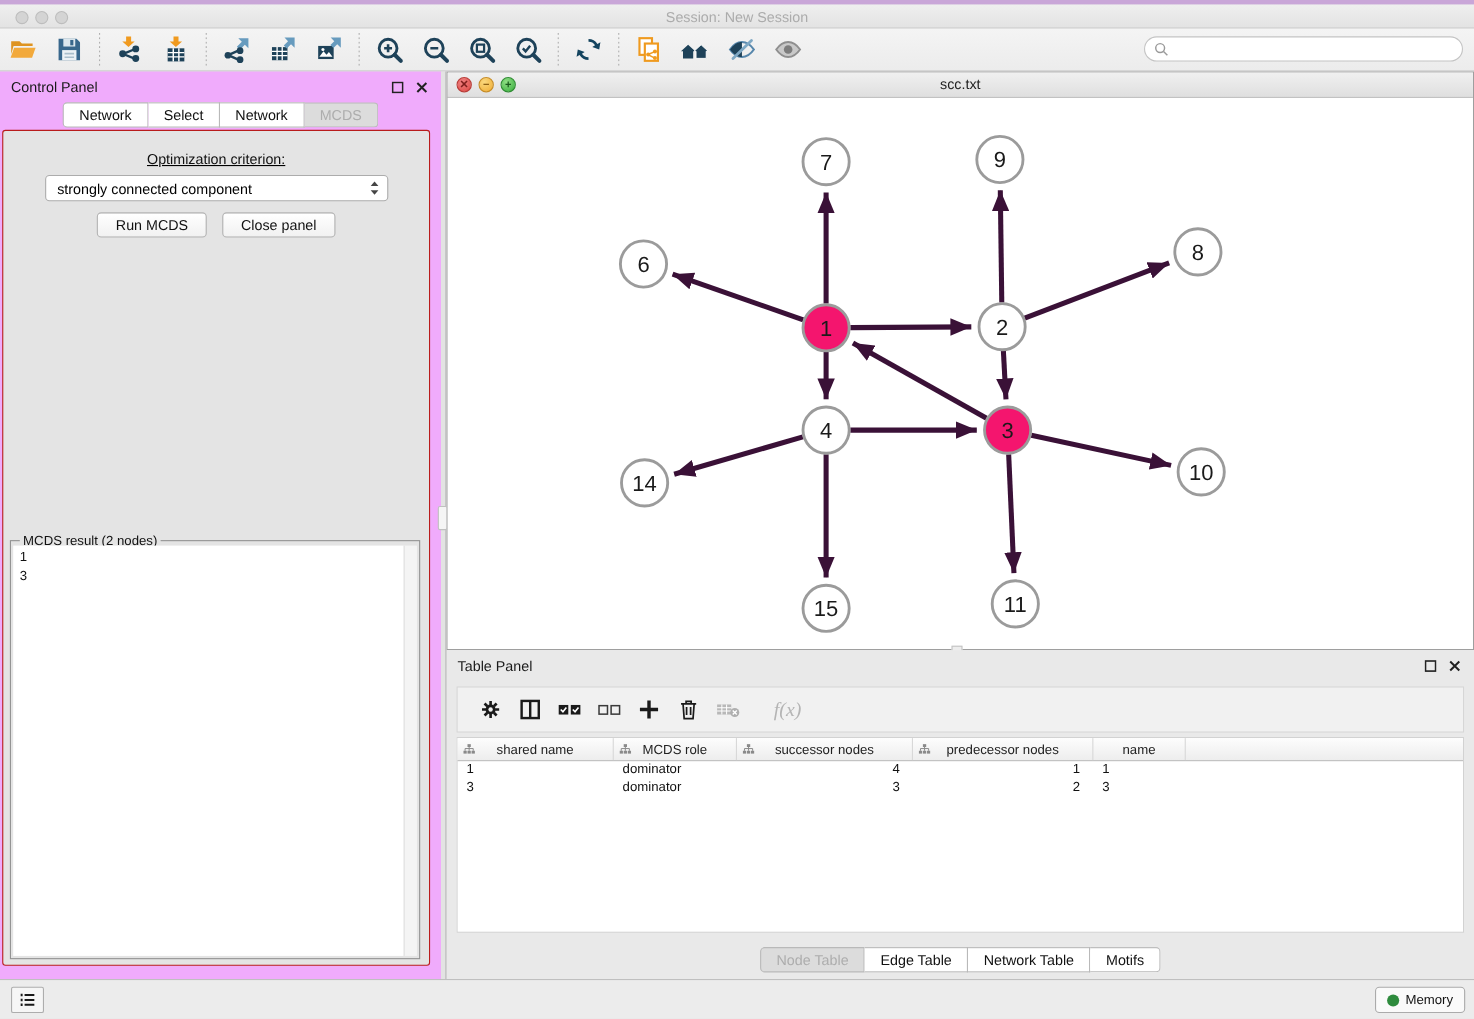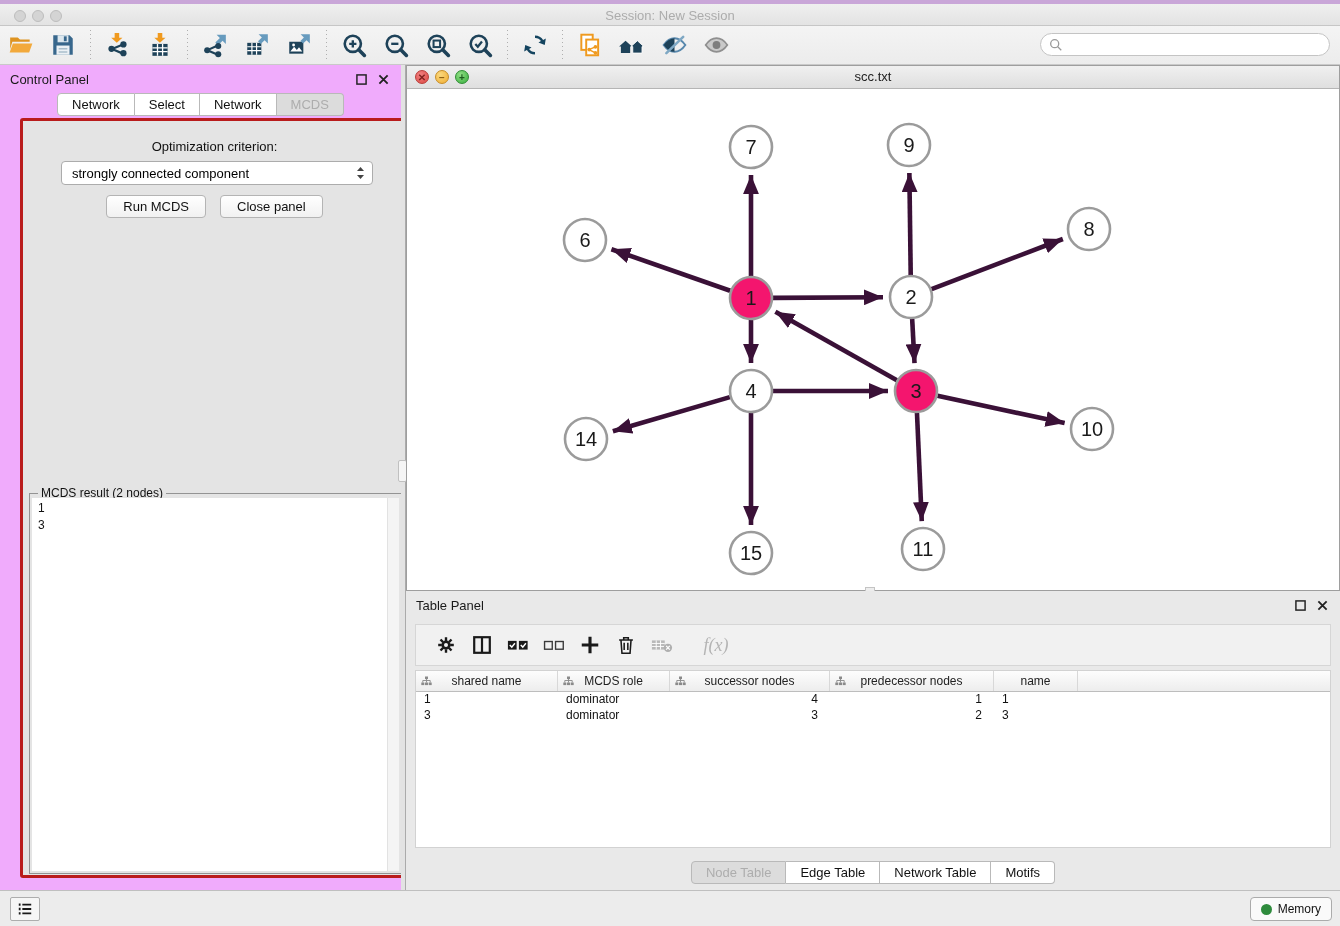--- a/index.html
+++ b/index.html
@@ -27,22 +27,22 @@
   #cp-splitter { position:absolute; left:401px; top:65px; width:5px; height:825px; background:#E3E3E3; border-right:1px solid #ABABAB; }
   #cp-splitter-handle { position:absolute; left:398px; top:460px; width:9px; height:22px; background:#F5F5F5; border:1px solid #C0C0C0; border-radius:2px; }
   .panel-head { height:28px; display:flex; align-items:center; padding:0 10px; }
   .panel-title { font-size:13px; color:#1A1A1A; flex:1; }
   .wicon { width:16px; height:16px; display:flex; align-items:center; justify-content:center; margin-left:6px; }
   .tabs-row { display:flex; justify-content:center; }
   .tab { font-size:13px; padding:3px 14px; background:#FFF; border:1px solid #B9B9B9; border-left:none; color:#111; }
   .tab:first-child { border-left:1px solid #B9B9B9; border-radius:4px 0 0 4px; }
   .tab.last { border-radius:0 4px 4px 0; }
   .tab.selected { background:#DCDCDC; color:#ADADAD; }
-  #cp-content { position:absolute; left:20px; top:53px; width:389px; height:760px;
-    background:#E4E4E4; border:3px solid #b91c1c; border-radius:3px; }
+  #cp-content { position:absolute; left:2px; top:53px; width:389px; height:760px;
+    background:#E4E4E4; border:1px solid #b91c1c; border-radius:3px;text-decoration:underline; }
   #opt-label { margin-top:18px; text-align:center; font-size:13px; color:#111; }
   #criterion-select { position:absolute; left:38px; top:40px; width:312px; height:24px; background:#FFF;
     border:1px solid #ACACAC; border-radius:4px; display:flex; align-items:center; padding:0 6px 0 10px; font-size:13px; }
   #criterion-select .val { flex:1; }
   .btn-row { position:absolute; left:0; top:74px; width:100%; display:flex; justify-content:center; gap:14px; }
   .mac-btn { font-size:13px; color:#111; background:linear-gradient(#FFFFFF,#F1F1F1);
     border:1px solid #B4B4B4; border-radius:4px; padding:3px 16px; }
   #mcds-result { position:absolute; left:6px; top:372px; width:373px; height:381px; border:1px solid #939393; }
   #mcds-legend { position:absolute; left:8px; top:-8px; background:#E4E4E4; font-size:12px; padding:0 3px; color:#111; }
   #mcds-text { position:absolute; left:2px; top:4px; right:14px; bottom:2px; background:#FFF; font-size:12px;

